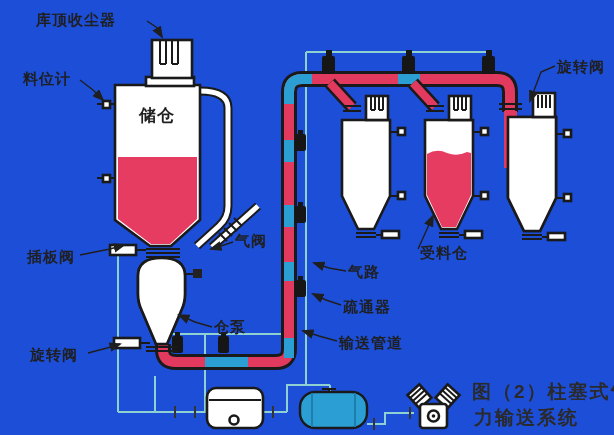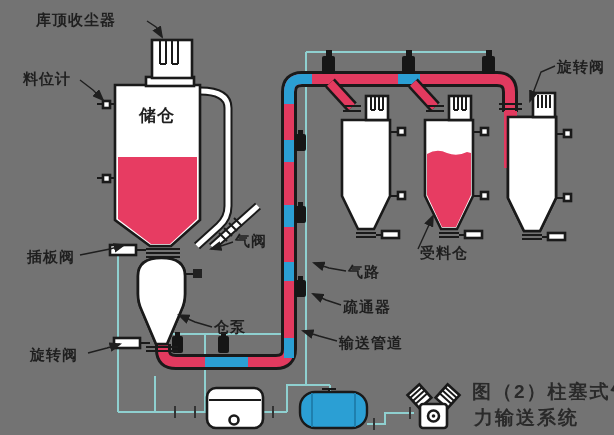--- a/index.html
+++ b/index.html
@@ -1,16 +1,16 @@
 <!DOCTYPE html>
 <html><head>
 <meta charset="utf-8">
 <style>
   html,body{margin:0;padding:0;background:#ffffff;}
-  .stage{position:relative;width:614px;height:435px;background:#737373;overflow:hidden;
+  .stage{position:relative;width:614px;height:435px;background:#1d4ed8;overflow:hidden;
          font-family:"Liberation Sans","DejaVu Sans",sans-serif;}
   svg{display:block}
   .lbl{font-family:"Liberation Sans","DejaVu Sans",sans-serif;font-weight:700;
        font-size:15px;fill:#1f1f1f;letter-spacing:1px;}
   .lbl-big{font-size:17px;}
   .cap{font-family:"Liberation Sans","DejaVu Sans",sans-serif;font-weight:700;
        font-size:19px;fill:#2a2a2a;letter-spacing:2px;}
   .outline{fill:#ffffff;stroke:#1a1a1a;stroke-width:2.6;}
   .thin{stroke:#1a1a1a;stroke-width:2;fill:none;}
   .teal{stroke:#8fd0d0;stroke-width:2;fill:none;}

